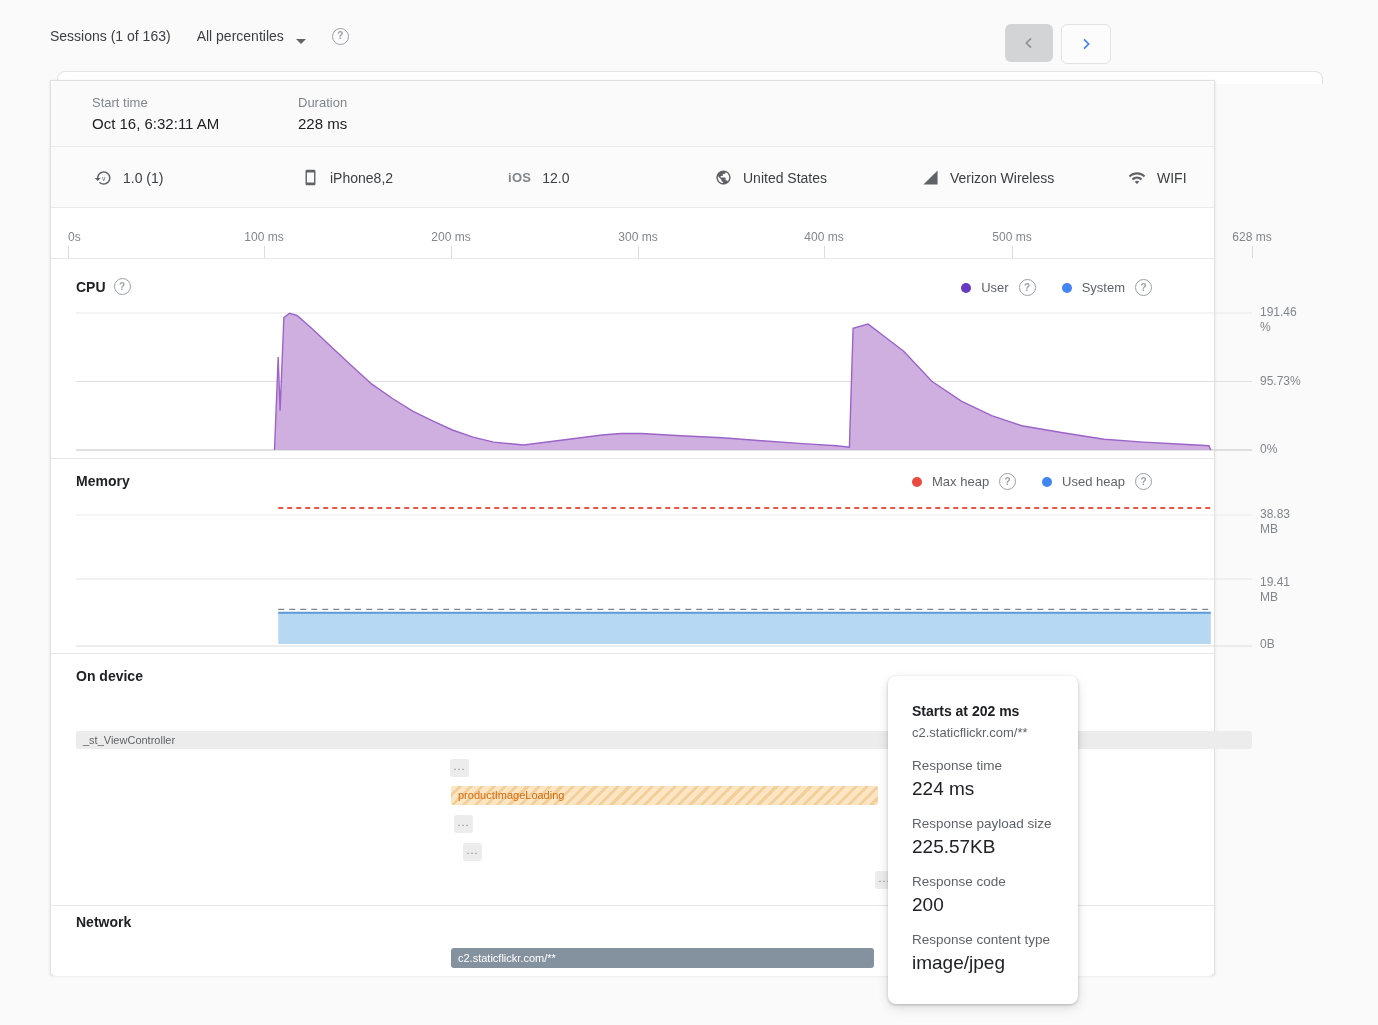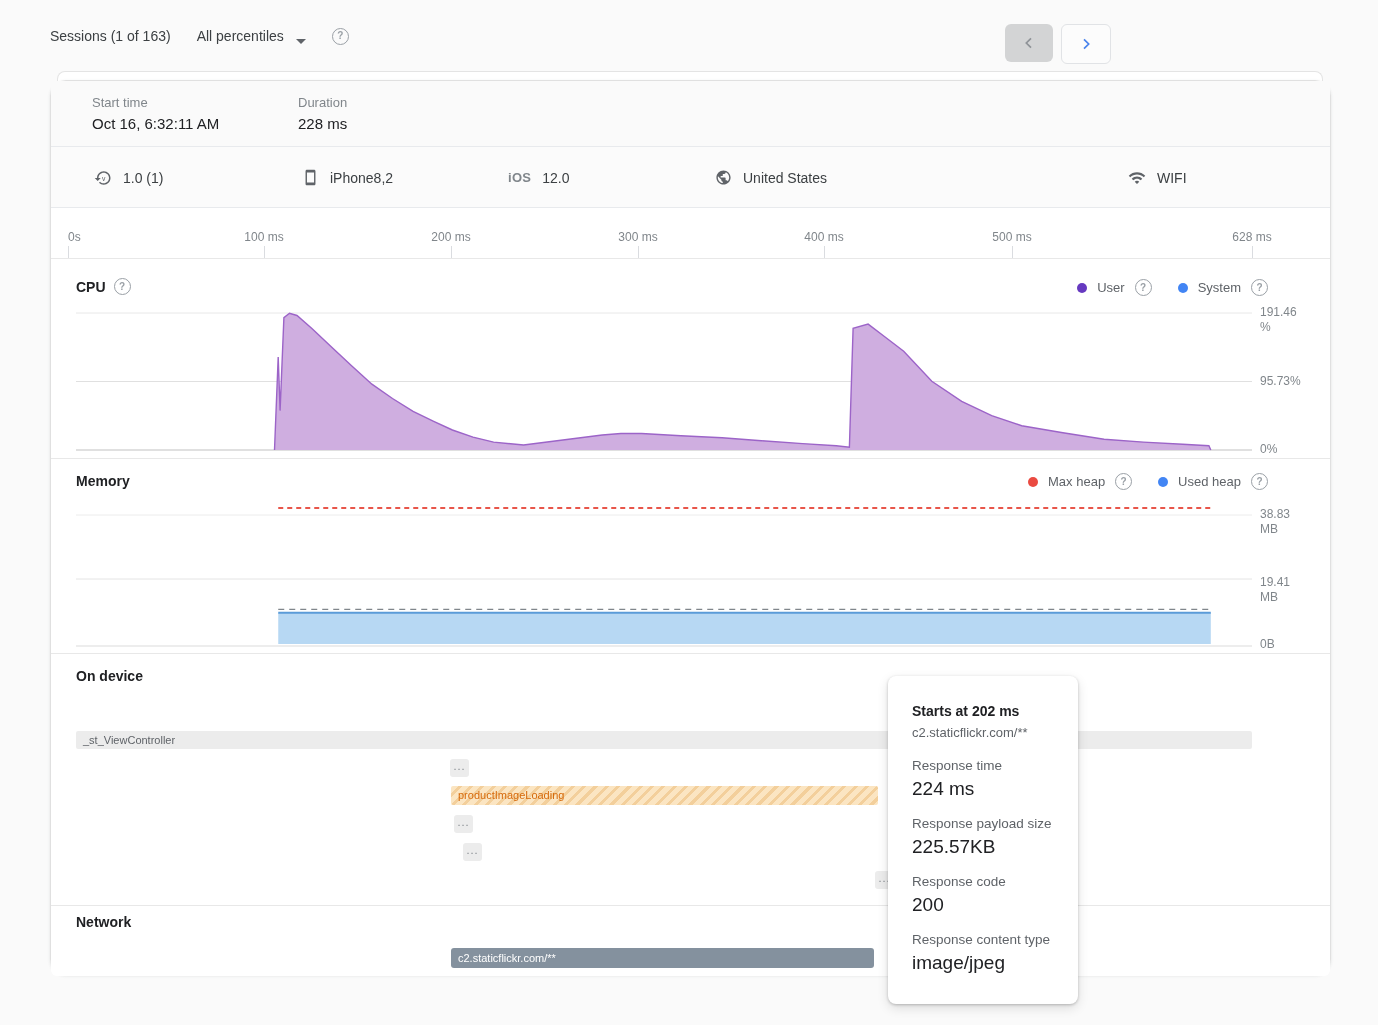--- a/index.html
+++ b/index.html
@@ -20,22 +20,22 @@
   .help-icon{width:15px;height:15px;border:1.4px solid #9aa0a6;border-radius:50%;color:#9aa0a6;
     font-size:10px;font-weight:700;display:inline-flex;align-items:center;justify-content:center;line-height:1;flex:none;}
   .nav-btns{position:absolute;right:47px;top:24px;display:flex;gap:8px;}
   .nav-btn{width:48px;height:38px;border-radius:6px;display:flex;align-items:center;justify-content:center;cursor:pointer;}
   .nav-btn.prev{background:#d3d4d5;}
   .nav-btn.next{background:#fcfcfc;border:1px solid #e1e3e6;}
 
   
   .card-stack{position:absolute;left:57px;top:71px;width:1264px;height:12px;background:#fff;
     border:1px solid #e4e4e4;border-bottom:none;border-radius:8px 8px 0 0;}
-  .card{position:absolute;left:50px;top:80px;width:1281px;height:895px;background:#fff;
-    border:1px solid #e0e0e0;border-radius:16px;box-shadow:0 1px 3px rgba(60,64,67,.12);box-sizing:border-box;}
+  .card{position:absolute;left:50px;top:80px;width:1165px;height:895px;background:#fff;
+    border:1px solid #e0e0e0;border-radius:0;box-shadow:0 1px 3px rgba(60,64,67,.12);box-sizing:border-box;}
   .sec{position:relative;box-sizing:border-box;}
 
   
   .sec-head{height:66px;background:#fafafa;border-bottom:1px solid #e8eaed;border-radius:6px 6px 0 0;}
   .field{position:absolute;top:14px;}
   .field .f-label{font-size:13px;color:#80868b;margin-bottom:5px;}
   .field .f-value{font-size:15px;color:#202124;}
 
   
   .sec-device{height:61px;background:#fbfbfb;border-bottom:1px solid #e8eaed;}
@@ -137,20 +137,26 @@
     </div>
     <div class="dev-item" style="left:457px;">
       <span class="ios-glyph">iOS</span>
       <span>12.0</span>
     </div>
     <div class="dev-item" style="left:664px;">
       <svg width="17" height="17" viewBox="0 0 24 24" fill="#5f6368">
         <path d="M12 2C6.48 2 2 6.48 2 12s4.48 10 10 10 10-4.48 10-10S17.52 2 12 2zm-1 17.93c-3.95-.49-7-3.85-7-7.93 0-.62.08-1.21.21-1.79L9 15v1c0 1.1.9 2 2 2v1.93zm6.9-2.54c-.26-.81-1-1.39-1.9-1.39h-1v-3c0-.55-.45-1-1-1H8v-2h2c.55 0 1-.45 1-1V7h2c1.1 0 2-.9 2-2v-.41c2.93 1.19 5 4.06 5 7.41 0 2.08-.8 3.97-2.1 5.39z"></path>
       </svg>
       <span>United States</span>
+    </div>
+    <div class="dev-item" style="left:871px;">
+      <svg width="17" height="17" viewBox="0 0 24 24" fill="#5f6368">
+        <path d="M2 22h20V2L2 22z"></path>
+      </svg>
+      <span>Verizon Wireless</span>
     </div>
     <div class="dev-item" style="left:1077px;">
       <svg width="18" height="18" viewBox="0 0 24 24" fill="#5f6368">
         <path d="M1 9l2 2c4.97-4.97 13.03-4.97 18 0l2-2C16.93 2.93 7.07 2.93 1 9zm8 8l3 3 3-3c-1.65-1.66-4.34-1.66-6 0zm-4-4l2 2c2.76-2.76 7.24-2.76 10 0l2-2C15.14 9.14 8.87 9.14 5 13z"></path>
       </svg>
       <span>WIFI</span>
     </div>
   </div>
 
   <div class="sec sec-ruler">

